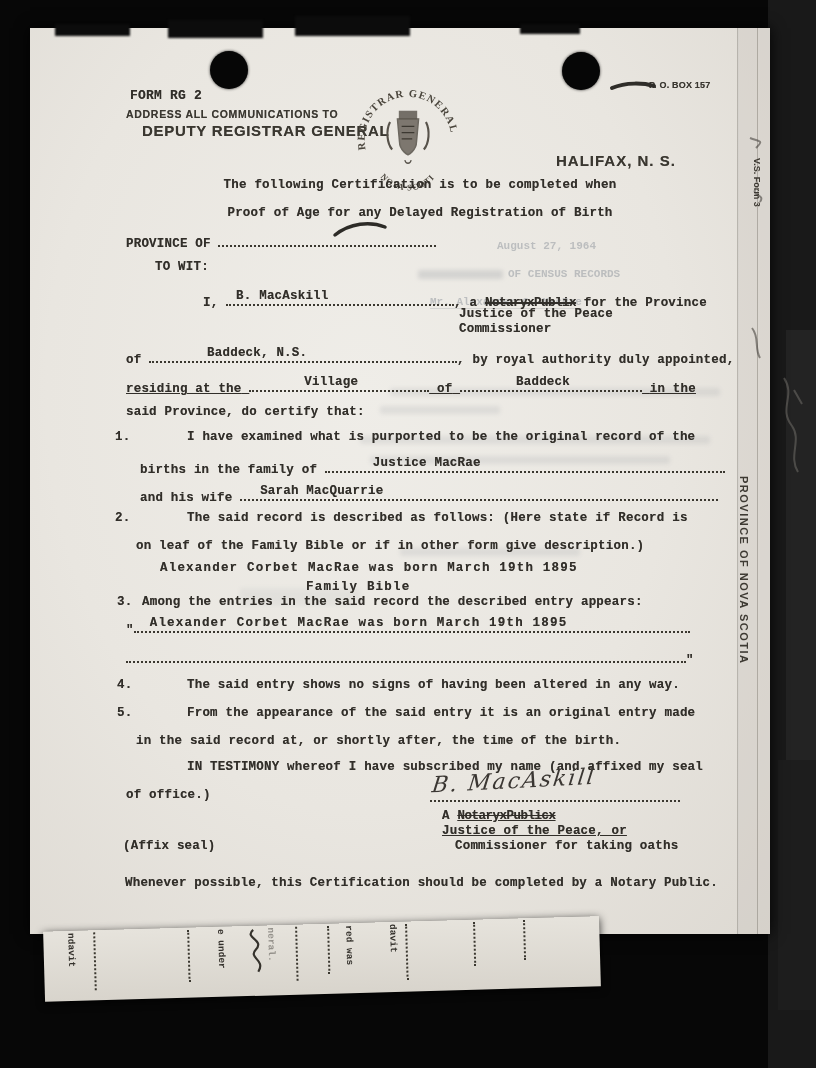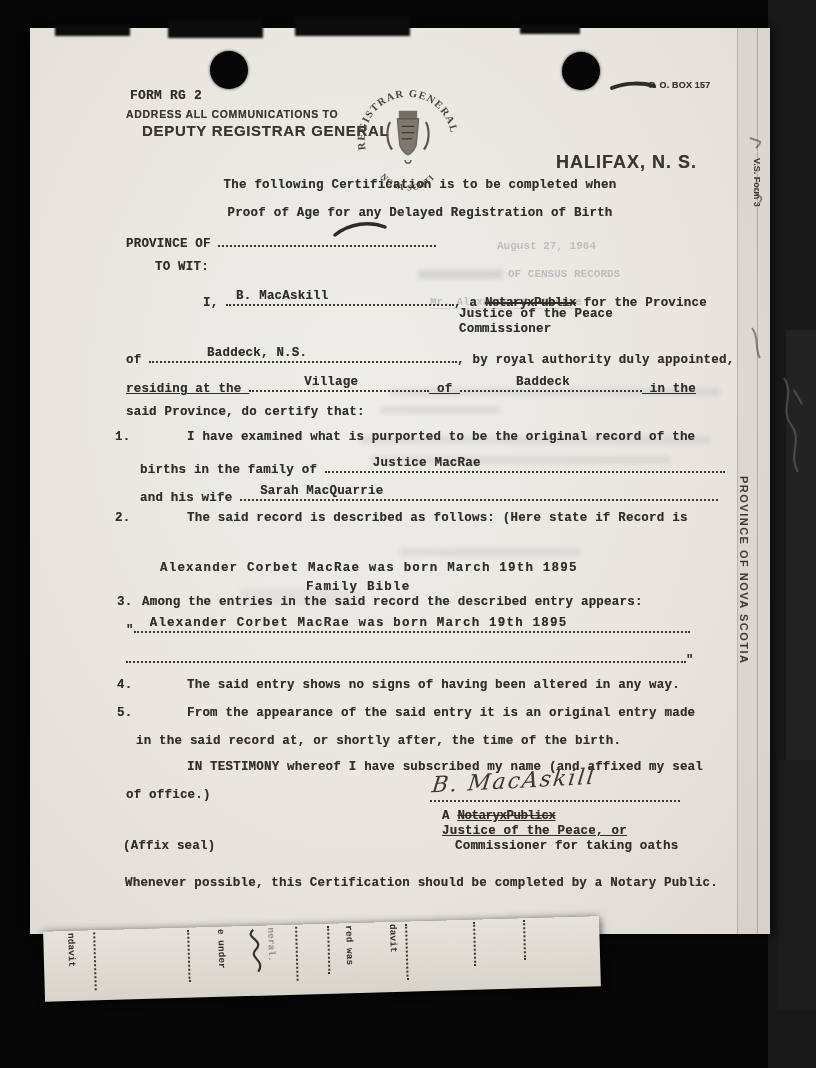--- a/index.html
+++ b/index.html
@@ -52,21 +52,21 @@
 <div class="abs paper">
 
   <div class="margin-strip"></div>
   <div class="crease-v"></div>
   <div class="edge-v"></div>
 
   <div class="line" style="left:100px;top:60px;font-size:13px;">FORM RG 2</div>
   <div class="line print" style="left:96px;top:80px;font-size:10.5px;font-weight:700;letter-spacing:.7px;">ADDRESS ALL COMMUNICATIONS TO</div>
   <div class="line print" style="left:112px;top:94px;font-size:15px;font-weight:700;letter-spacing:.7px;">DEPUTY REGISTRAR GENERAL</div>
   <div class="line print" style="left:619px;top:52px;font-size:9px;font-weight:700;">P. O. BOX 157</div>
-  <div class="line print" style="left:526px;top:124px;font-size:18px;font-weight:700;letter-spacing:1px;">HALIFAX, N. S.</div>
+  <div class="line print" style="left:526px;top:124px;font-size:15px;font-weight:700;letter-spacing:1px;">HALIFAX, N. S.</div>
 
   <svg class="abs" style="left:325px;top:56px;" width="106" height="112" viewBox="0 0 100 106">
     <defs>
       <path id="arcT" d="M 10,62 A 41,41 0 1 1 90,62"></path>
       <path id="arcB" d="M 24,88 A 33,33 0 0 0 76,88"></path>
     </defs>
     <text font-size="10" font-weight="bold" fill="#4a453c" letter-spacing="1.2">
       <textPath href="#arcT">REGISTRAR GENERAL</textPath>
     </text>
     <text font-size="8" font-weight="bold" fill="#4a453c" letter-spacing="1">
@@ -109,20 +109,21 @@
 
   <div class="line" style="left:96px;top:377px;">said Province, do certify that:</div>
 
   <div class="line" style="left:85px;top:402px;">1.</div>
   <div class="line" style="left:157px;top:402px;">I have examined what is purported to be the original record of the</div>
   <div class="line" style="left:110px;top:430px;"><span>births in the family of</span> <span class="fill" style="width:400px;"><span class="fname" style="left:48px;">Justice MacRae</span></span></div>
   <div class="line" style="left:110px;top:458px;"><span>and his wife</span> <span class="fill" style="width:478px;"><span class="fname" style="left:20px;">Sarah MacQuarrie</span></span></div>
 
   <div class="line" style="left:85px;top:483px;">2.</div>
   <div class="line" style="left:157px;top:483px;">The said record is described as follows: (Here state if Record is</div>
+  <div class="line" style="left:106px;top:511px;">on leaf of the Family Bible or if in other form give description.)</div>
   <div class="line" style="left:130px;top:533px;letter-spacing:1.2px;">Alexander Corbet MacRae was born March 19th 1895</div>
   <div class="line" style="left:276px;top:552px;letter-spacing:1.2px;">Family Bible</div>
 
   <div class="line" style="left:87px;top:567px;">3.</div>
   <div class="line" style="left:112px;top:567px;">Among the entries in the said record the described entry appears:</div>
   <div class="line" style="left:96px;top:590px;"><span>"</span><span class="fill" style="width:556px;"><span class="fname" style="left:16px;letter-spacing:1.2px;">Alexander Corbet MacRae was born March 19th 1895</span></span></div>
   <div class="line" style="left:96px;top:620px;"><span class="fill" style="width:560px;"></span><span>"</span></div>
 
   <div class="line" style="left:87px;top:650px;">4.</div>
   <div class="line" style="left:157px;top:650px;">The said entry shows no signs of having been altered in any way.</div>

